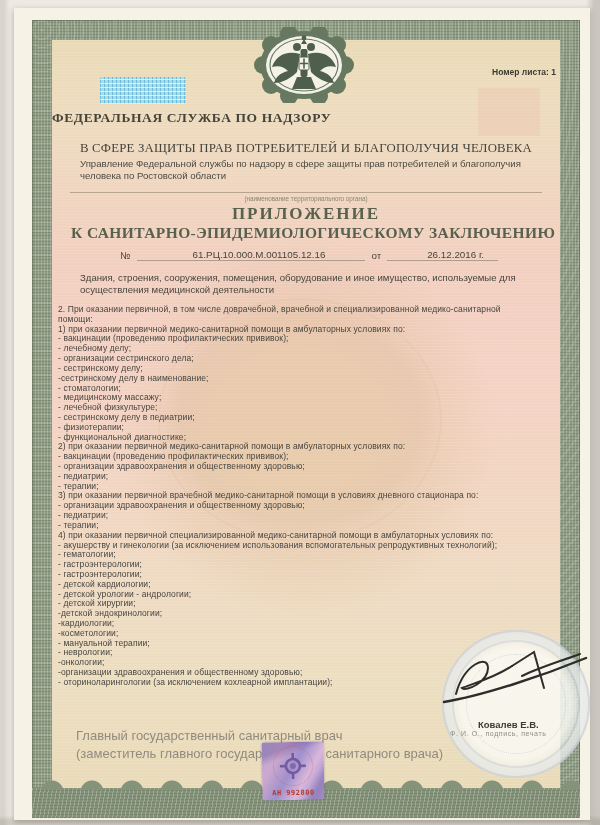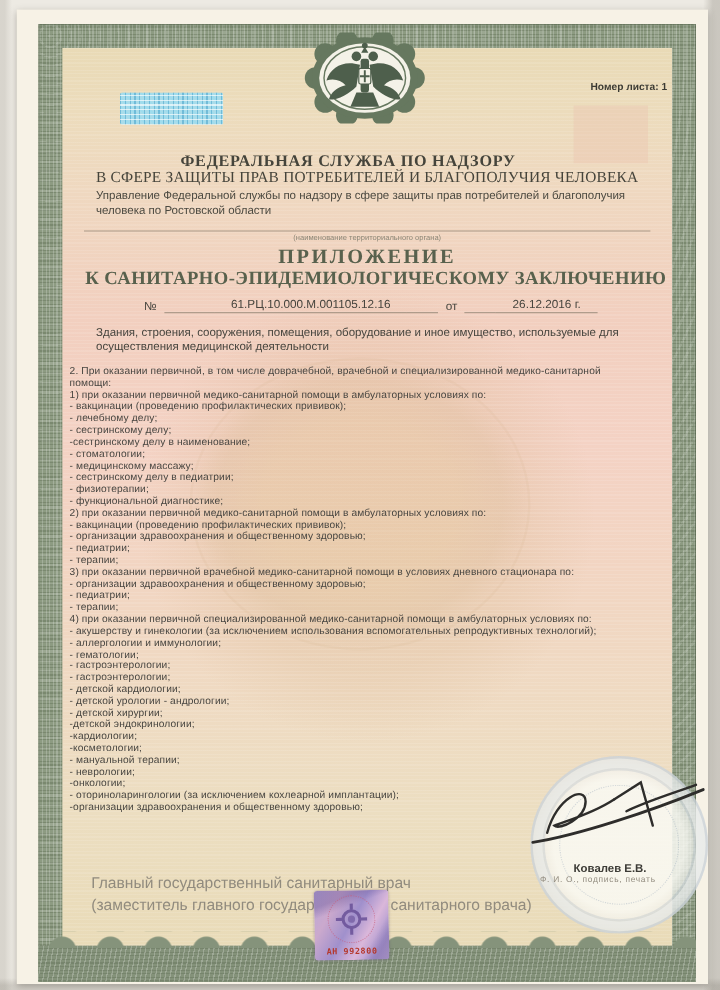--- a/index.html
+++ b/index.html
@@ -95,22 +95,22 @@
   .emblem {
     position:absolute; left:251px; top:27px; width:106px; height:76px; z-index:6;
   }
   .sheet-number {
     position:absolute; right:44px; top:67px;
     font-size:8.5px; font-weight:bold; color:#3c3b34; z-index:6;
   }
   
   .agency1 {
     position:absolute; left:52px; top:110px; width:476px;
-    text-align:center; font-family:"Liberation Serif", serif;
-    font-weight:bold; font-size:13.5px; letter-spacing:.6px; color:#45443b; z-index:6;margin-top:16px;
+    font-family:"Liberation Serif", serif;
+    font-weight:bold; font-size:13.5px; letter-spacing:.6px; color:#45443b; z-index:6;
   }
   .agency2 {
     position:absolute; left:52px; top:129px; width:508px;
     text-align:center; font-family:"Liberation Serif", serif;
     font-weight:normal; font-size:12.8px; letter-spacing:.2px; color:#45443b; z-index:6;margin-top:12px;
   }
   .org-name {
     position:absolute; left:80px; top:158px; width:452px;
     text-align:left; font-size:9.6px; line-height:12px; color:#4c4a41; z-index:6;
   }
@@ -280,53 +280,54 @@
   <span class="u val">26.12.2016 г.</span>
 </div>
 
 <div class="subject">Здания, строения, сооружения, помещения, оборудование и иное имущество, используемые для осуществления медицинской деятельности</div>
 
 <div class="service-list">
     <div class="service-line">2. При оказании первичной, в том числе доврачебной, врачебной и специализированной медико-санитарной помощи:</div>
     <div class="service-line">1) при оказании первичной медико-санитарной помощи в амбулаторных условиях по:</div>
     <div class="service-line">- вакцинации (проведению профилактических прививок);</div>
     <div class="service-line">- лечебному делу;</div>
+    <div class="service-line">- организации сестринского дела;</div>
     <div class="service-line">- сестринскому делу;</div>
     <div class="service-line">-сестринскому делу в наименование;</div>
     <div class="service-line">- стоматологии;</div>
     <div class="service-line">- медицинскому массажу;</div>
+    <div class="service-line">- лечебной физкультуре;</div>
     <div class="service-line">- сестринскому делу в педиатрии;</div>
     <div class="service-line">- физиотерапии;</div>
     <div class="service-line">- функциональной диагностике;</div>
     <div class="service-line">2) при оказании первичной медико-санитарной помощи в амбулаторных условиях по:</div>
     <div class="service-line">- вакцинации (проведению профилактических прививок);</div>
     <div class="service-line">- организации здравоохранения и общественному здоровью;</div>
     <div class="service-line">- педиатрии;</div>
     <div class="service-line">- терапии;</div>
     <div class="service-line">3) при оказании первичной врачебной медико-санитарной помощи в условиях дневного стационара по:</div>
     <div class="service-line">- организации здравоохранения и общественному здоровью;</div>
     <div class="service-line">- педиатрии;</div>
     <div class="service-line">- терапии;</div>
     <div class="service-line">4) при оказании первичной специализированной медико-санитарной помощи в амбулаторных условиях по:</div>
     <div class="service-line">- акушерству и гинекологии (за исключением использования вспомогательных репродуктивных технологий);</div>
-    <div class="service-line">- аллергологии и иммунологии;</div>
     <div class="service-line">- гематологии;</div>
     <div class="service-line">- гастроэнтерологии;</div>
     <div class="service-line">- гастроэнтерологии;</div>
     <div class="service-line">- детской кардиологии;</div>
     <div class="service-line">- детской урологии - андрологии;</div>
     <div class="service-line">- детской хирургии;</div>
     <div class="service-line">-детской эндокринологии;</div>
     <div class="service-line">-кардиологии;</div>
     <div class="service-line">-косметологии;</div>
     <div class="service-line">- мануальной терапии;</div>
     <div class="service-line">- неврологии;</div>
     <div class="service-line">-онкологии;</div>
+    <div class="service-line">-организации здравоохранения и общественному здоровью;</div>
     <div class="service-line">- оториноларингологии (за исключением кохлеарной имплантации);</div>
-    <div class="service-line">-организации здравоохранения и общественному здоровью;</div>
   </div>
 
 <div class="post-block">
   <div>Главный государственный санитарный врач</div>
   <div>(заместитель главного государственного санитарного врача)</div>
 </div>
 
 <div class="stamp">
   <div class="stamp-inner"></div>
 </div>

